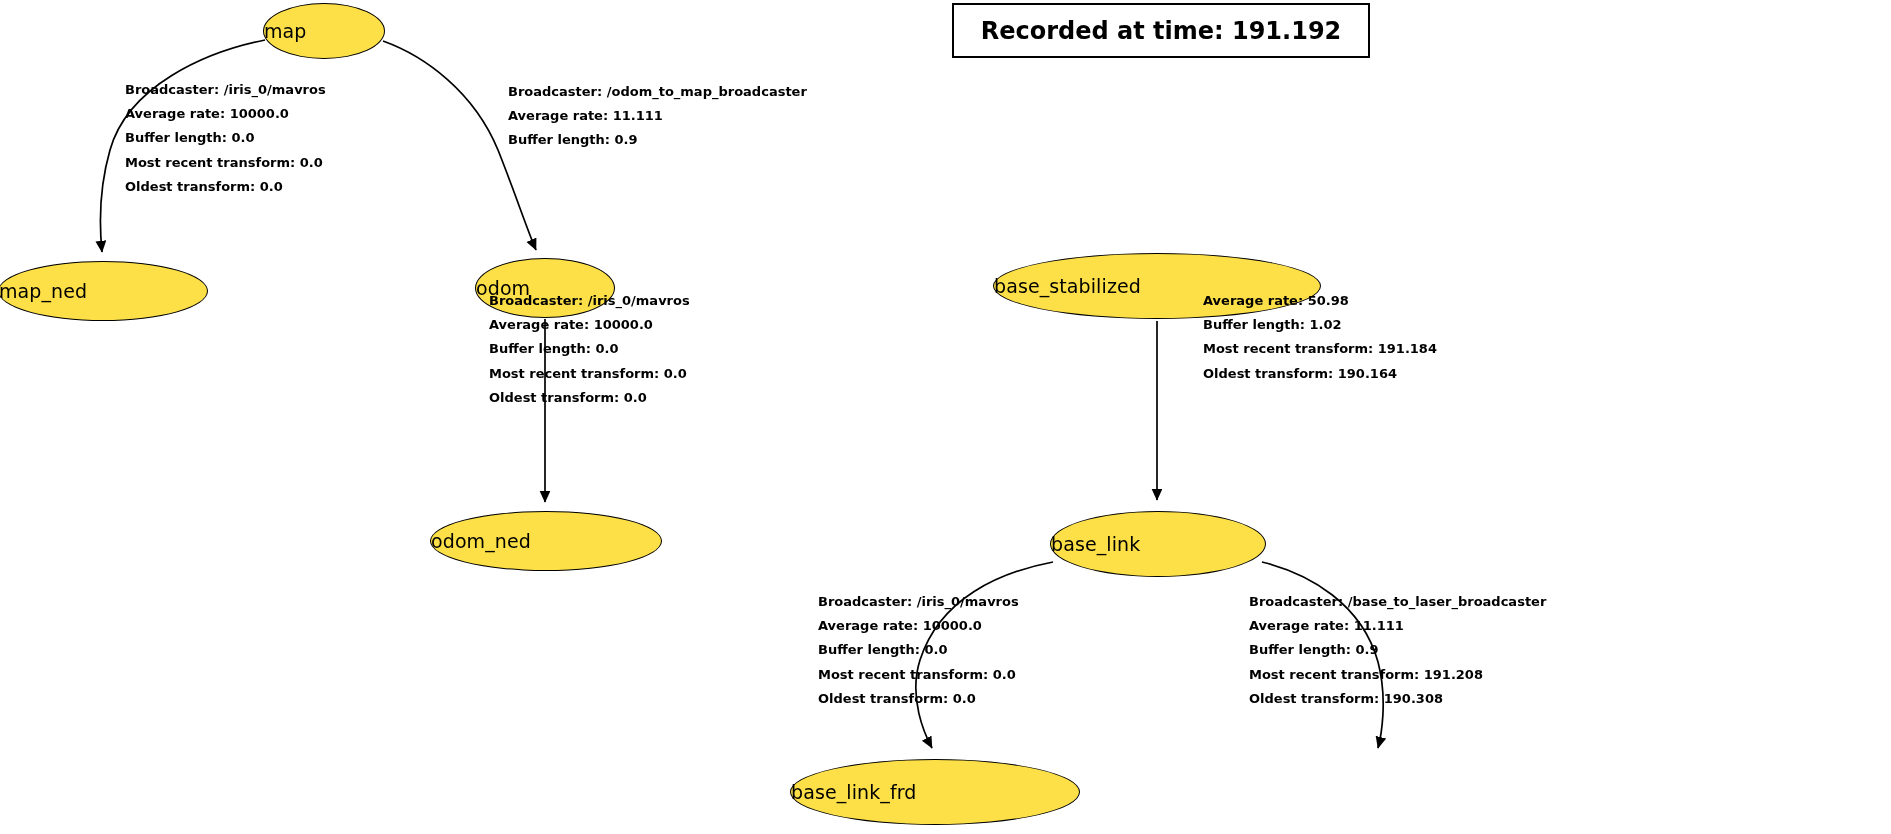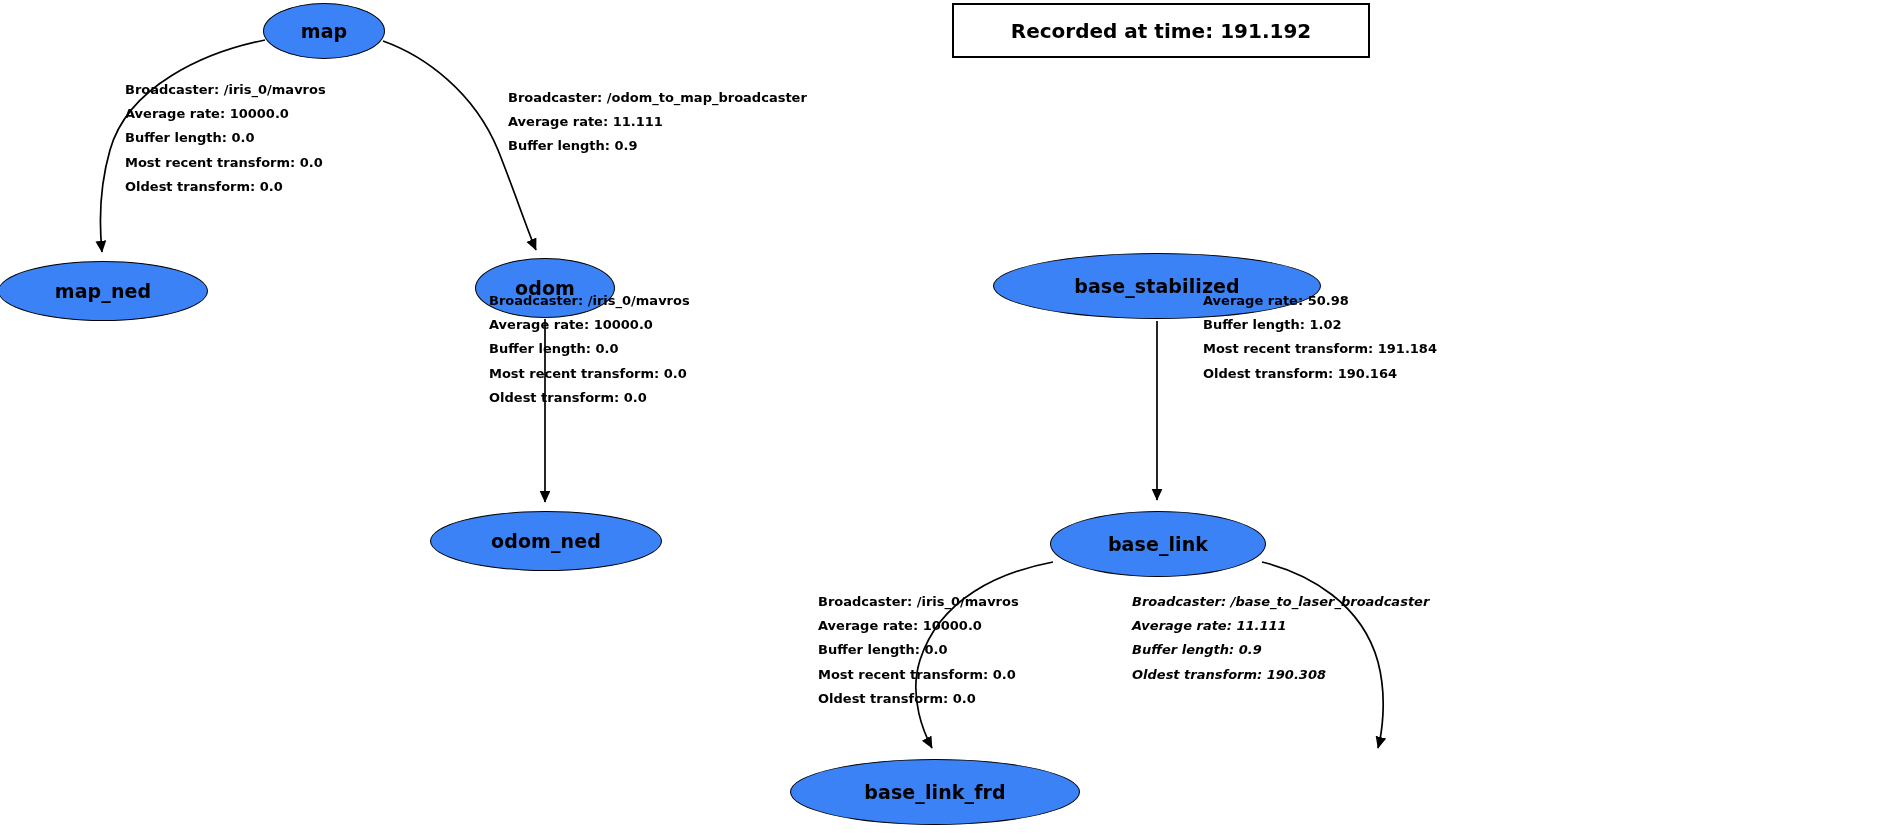--- a/index.html
+++ b/index.html
@@ -25,27 +25,27 @@
     left: 0;
     top: 0;
     width: 1891px;
     height: 834px;
     pointer-events: none;
   }
   .node {
     position: absolute;
     display: flex;
     align-items: center;
-    justify-content: center;
+    justify-content: flex-start;
     box-sizing: border-box;
     border: 1.6px solid #000000;
     border-radius: 50%;
-    background: #3b82f6;
+    background: #fde047;
     color: #000000;
-    font-weight: bold;
+    font-weight: normal;
     font-size: 19px;
     letter-spacing: 0.1px;
     white-space: nowrap;
     line-height: 1;
   }
   .node-label {
     display: block;
   }
   .edge-label {
     position: absolute;
@@ -61,21 +61,21 @@
   .legend-box {
     position: absolute;
     box-sizing: border-box;
     border: 2.2px solid #000000;
     background: #ffffff;
     display: flex;
     align-items: center;
     justify-content: center;
     color: #000000;
     font-weight: bold;
-    font-size: 20px;
+    font-size: 24px;
     white-space: nowrap;
   }
 </style>
 </head>
 <body>
 
 <div id="graph-root">
 
   <svg id="edges" viewBox="0 0 1891 834">
     <defs>
@@ -131,21 +131,21 @@
 
 
   <div class="edge-label" style="left:125px; top:78px;">
     <div>Broadcaster: /iris_0/mavros</div>
     <div>Average rate: 10000.0</div>
     <div>Buffer length: 0.0</div>
     <div>Most recent transform: 0.0</div>
     <div>Oldest transform: 0.0</div>
   </div>
 
-  <div class="edge-label" style="left:508px; top:86px;">
+  <div class="edge-label" style="left:508px; top:80px;">
     <div>Broadcaster: /odom_to_map_broadcaster</div>
     <div>Average rate: 11.111</div>
     <div>Buffer length: 0.9</div>
   </div>
 
   <div class="edge-label" style="left:489px; top:289px;">
     <div>Broadcaster: /iris_0/mavros</div>
     <div>Average rate: 10000.0</div>
     <div>Buffer length: 0.0</div>
     <div>Most recent transform: 0.0</div>
@@ -160,20 +160,21 @@
   </div>
 
   <div class="edge-label" style="left:818px; top:590px;">
     <div>Broadcaster: /iris_0/mavros</div>
     <div>Average rate: 10000.0</div>
     <div>Buffer length: 0.0</div>
     <div>Most recent transform: 0.0</div>
     <div>Oldest transform: 0.0</div>
   </div>
 
-  <div class="edge-label" style="left:1132px; top:590px;font-style:italic;">
+  <div class="edge-label" style="left:1249px; top:590px;">
     <div>Broadcaster: /base_to_laser_broadcaster</div>
     <div>Average rate: 11.111</div>
     <div>Buffer length: 0.9</div>
+    <div>Most recent transform: 191.208</div>
     <div>Oldest transform: 190.308</div>
   </div>
 
 </div>
 
 </body></html>

